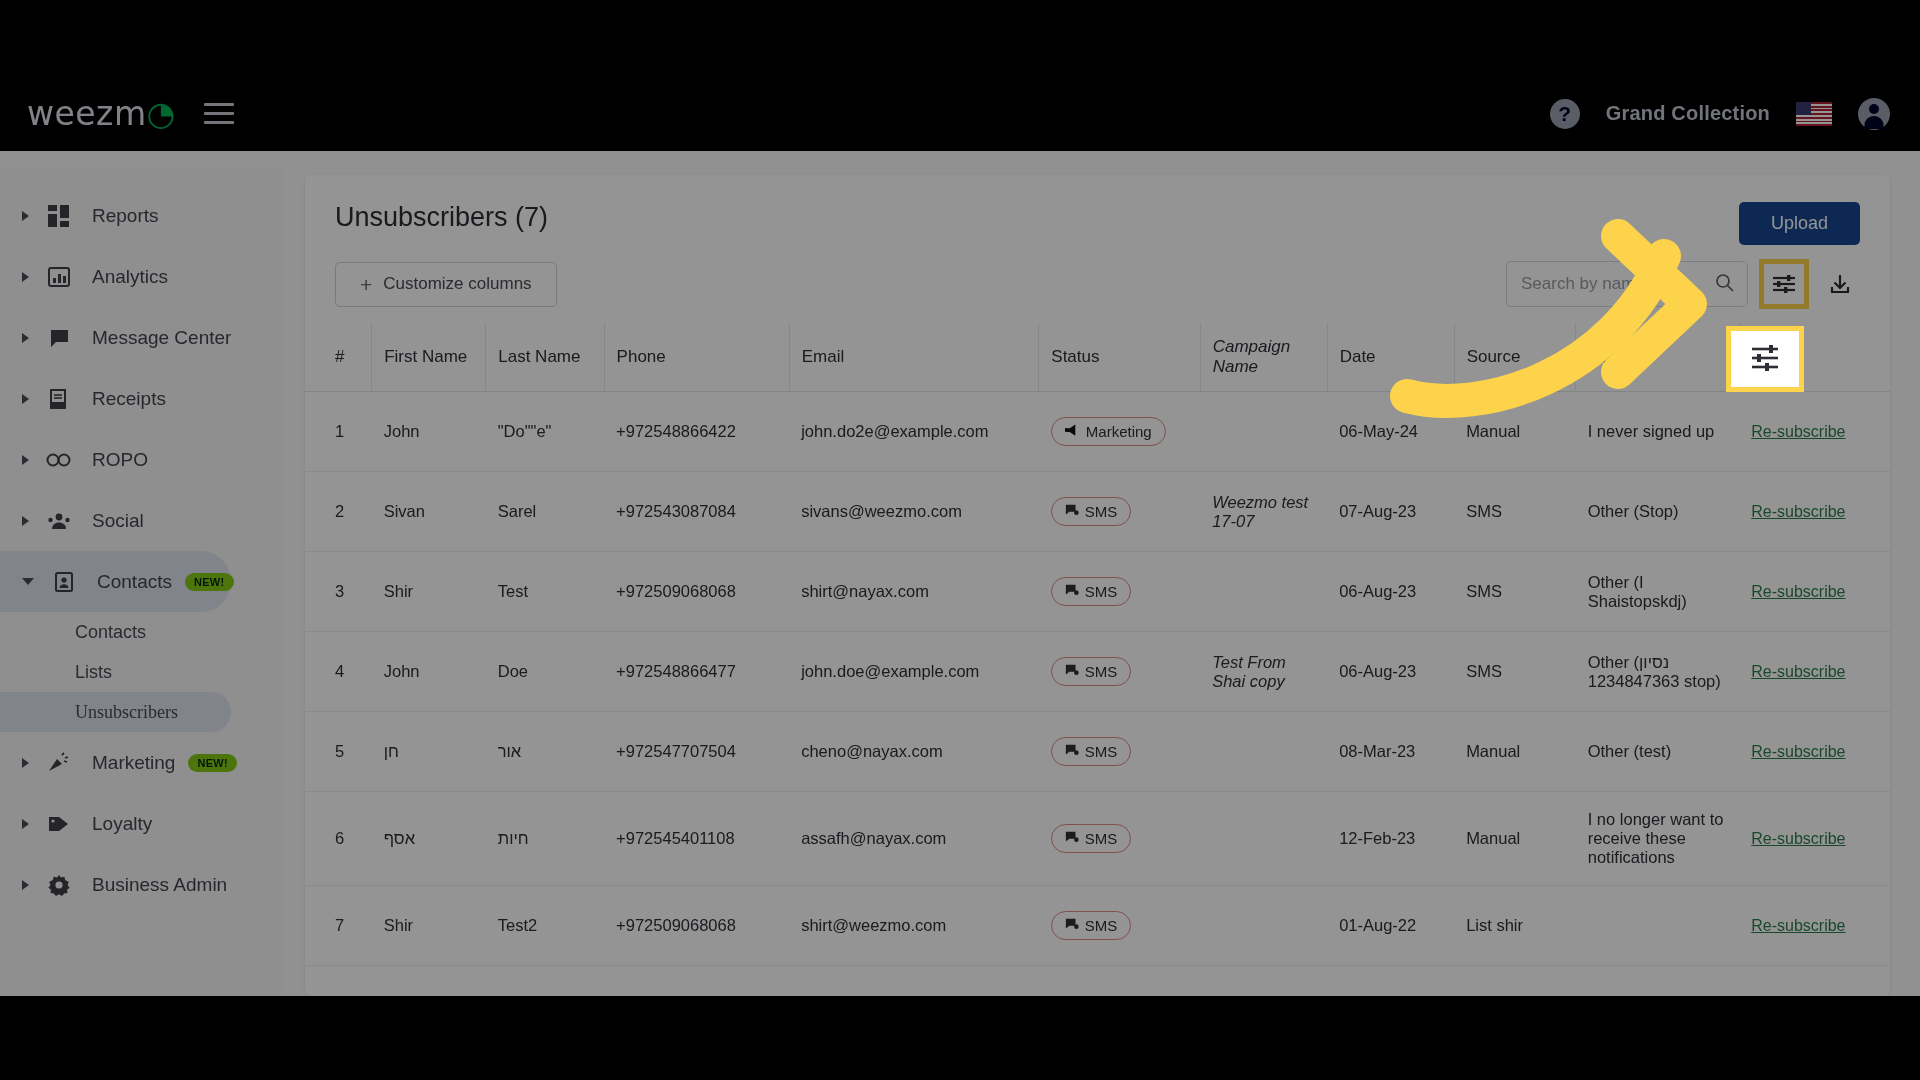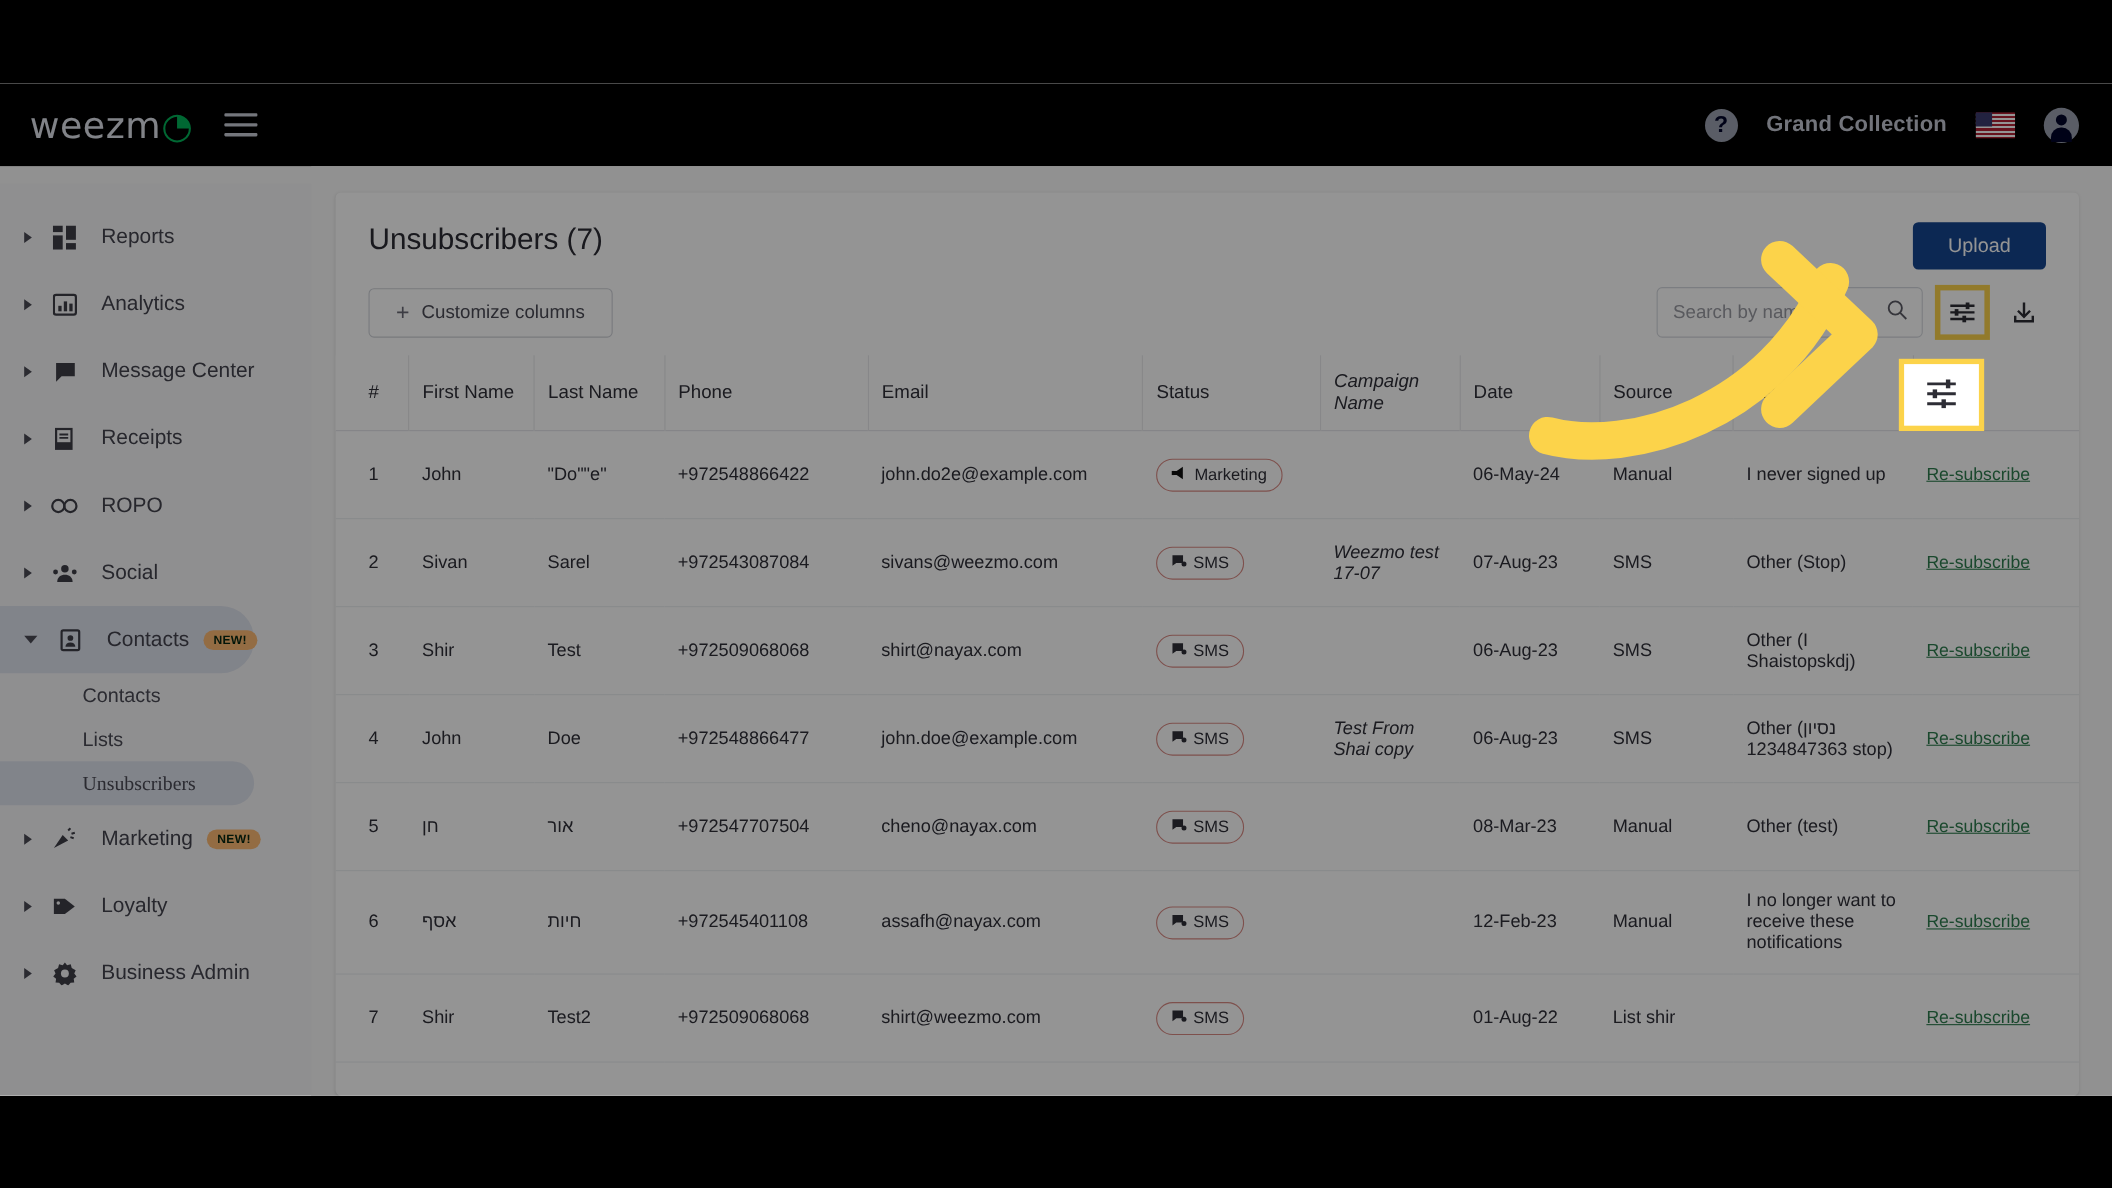--- a/index.html
+++ b/index.html
@@ -65,21 +65,21 @@
     width: 0; height: 0; border-left: 7px solid #4a4a55;
     border-top: 5px solid transparent; border-bottom: 5px solid transparent;
     margin-right: 15px; flex: 0 0 auto;
   }
   .caret.down { border-left: 6px solid transparent; border-right: 6px solid transparent;
     border-top: 7px solid #4a4a55; border-bottom: 0; }
   .nav-icon { width: 30px; height: 26px; margin-right: 18px; flex: 0 0 auto;
     display: flex; align-items: center; justify-content: center; color: #3e3e48; }
   .nav-label { font-size: 19px; color: #44444f; }
   .badge-new {
-    background: #fdba74; color: #062611; font-size: 11px; font-weight: bold;
+    background: #84cc16; color: #062611; font-size: 11px; font-weight: bold;
     padding: 3px 9px; border-radius: 9px; margin-left: 13px; letter-spacing: .3px;
   }
   .sub-item {
     height: 40px; display: flex; align-items: center; padding-left: 75px;
     font-size: 18px; color: #4a4a55; cursor: pointer;
   }
   .sub-item.active { background: #dfe3ee; border-radius: 0 30px 30px 0; margin-right: 52px; font-family: Liberation Serif, serif; }
 
   
   #content { position: absolute; left: 283px; top: 75px; right: 0; bottom: 0;

